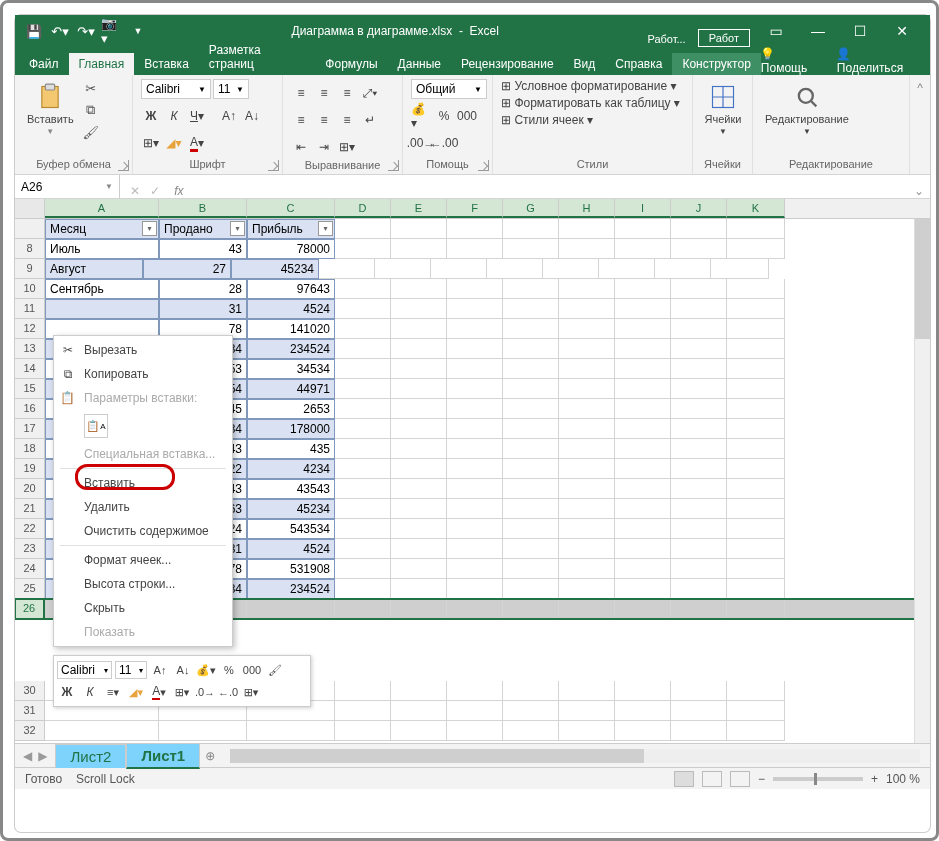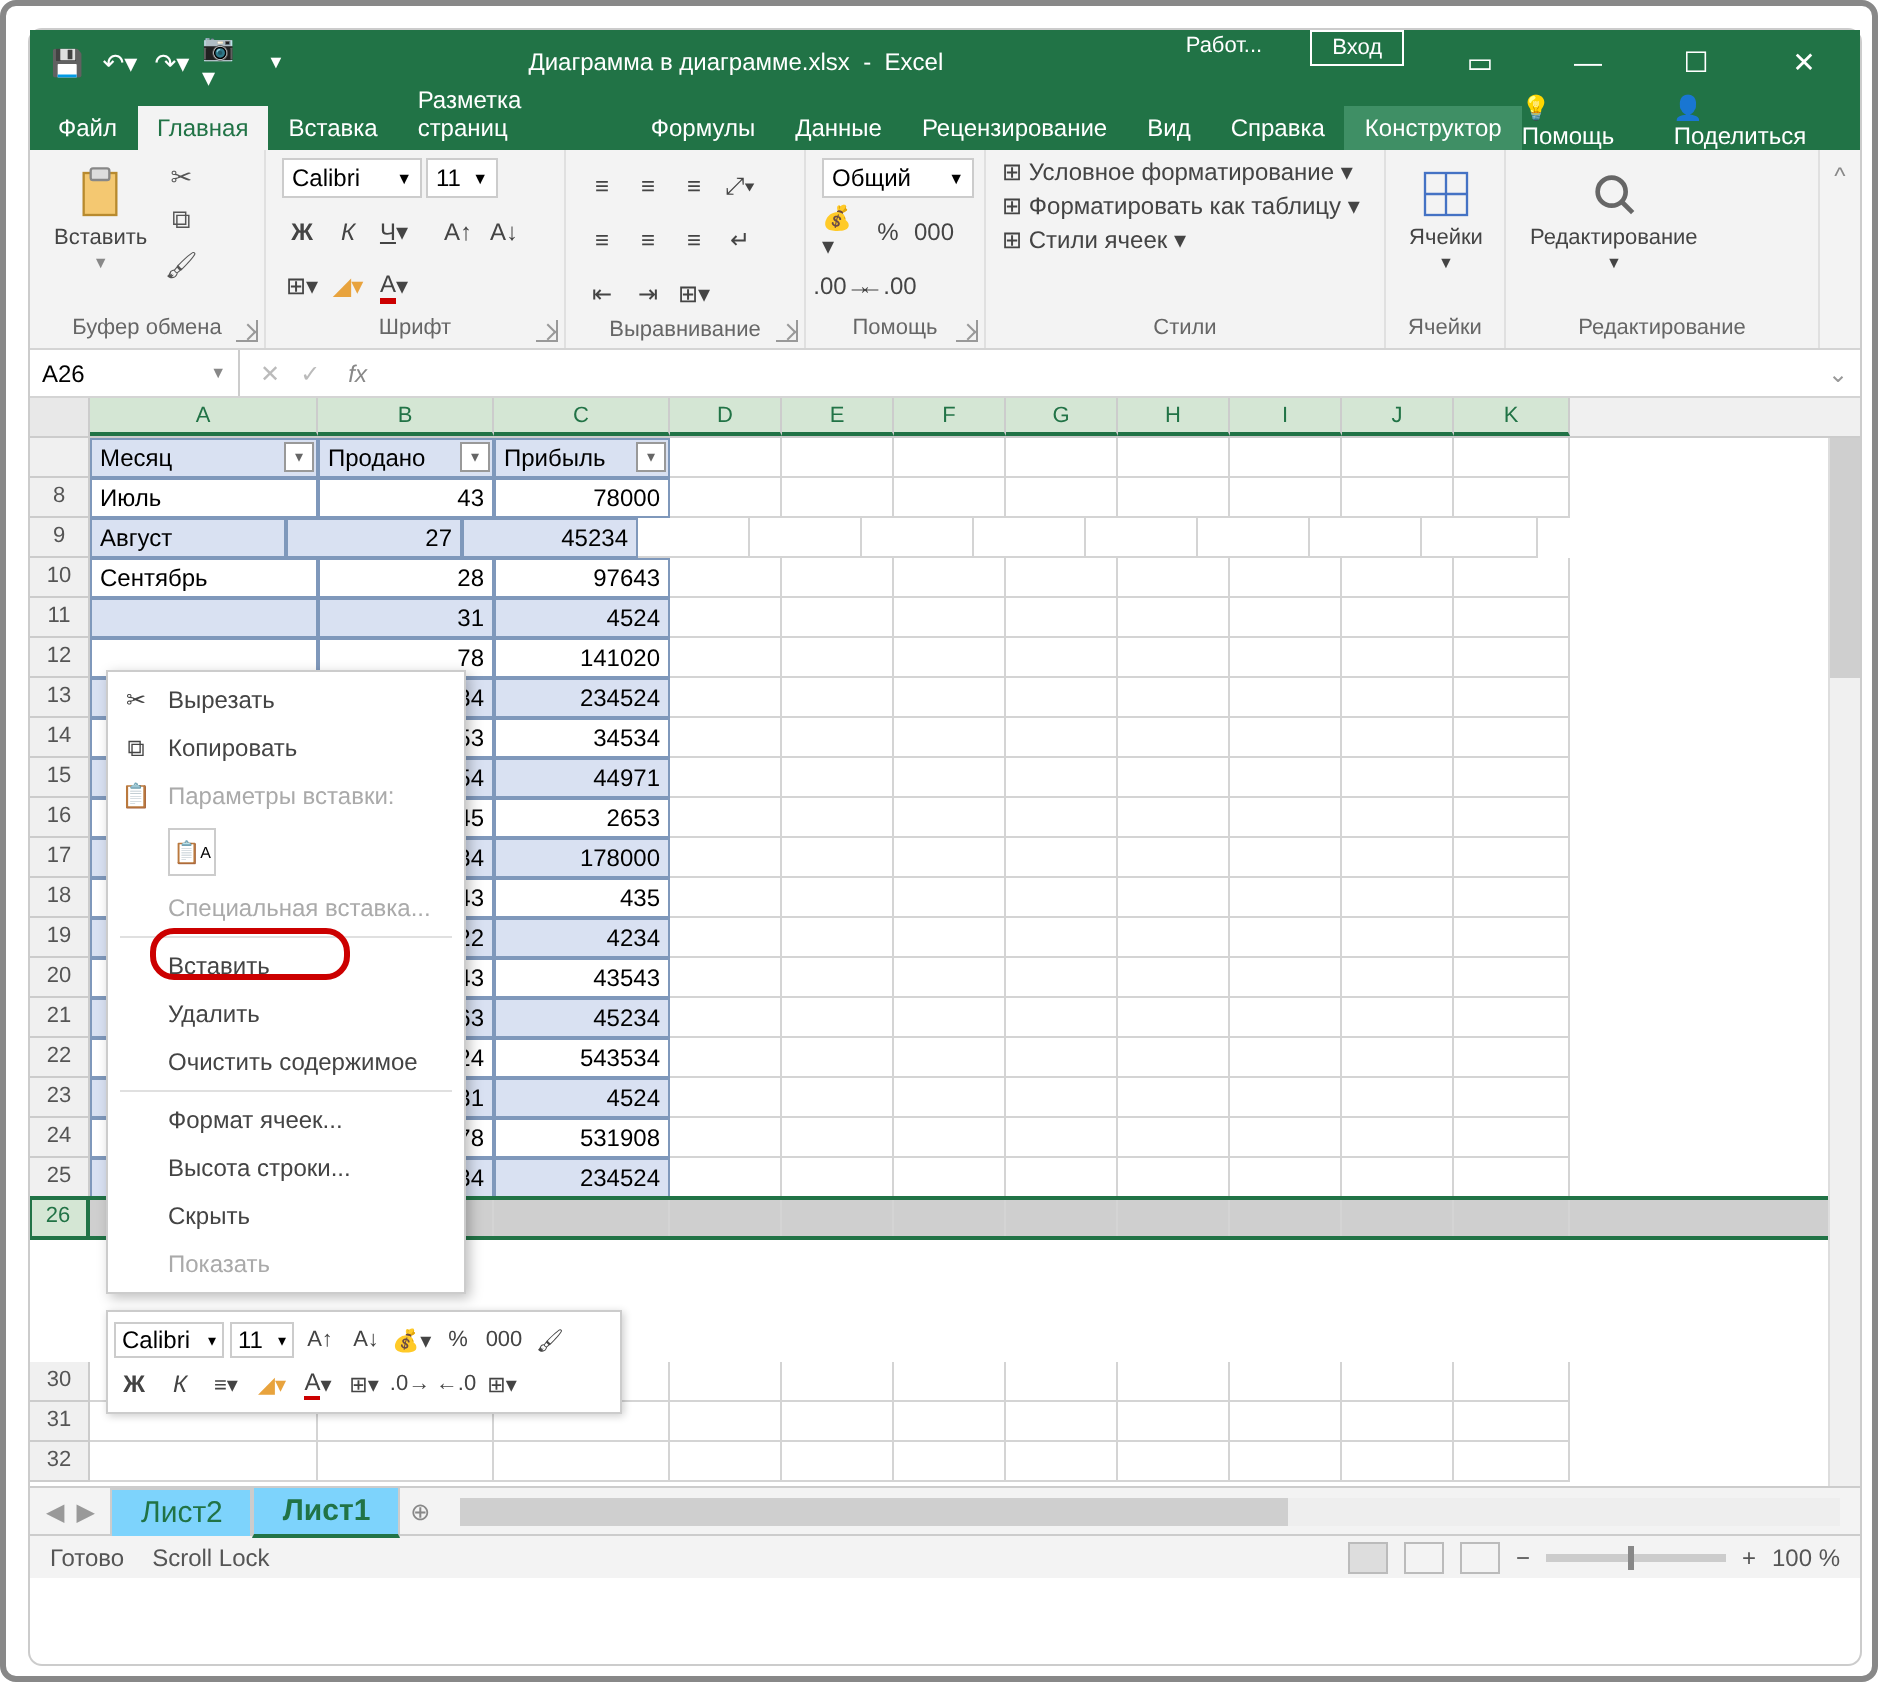--- a/index.html
+++ b/index.html
@@ -3,21 +3,21 @@
 <meta charset="utf-8">
 <style>
 *{box-sizing:border-box;margin:0;padding:0;font-family:"Segoe UI",Arial,sans-serif;font-size:12px;user-select:none}
 body{background:#fff;overflow:hidden}
 .app{width:939px;height:841px;border:3px solid #888;border-radius:8px;position:relative;background:#fff;overflow:hidden}
 .shadow{position:absolute;top:12px;left:12px;width:915px;height:817px;border-radius:6px;background:#fff;box-shadow:0 0 0 1px #ccc}
 .titlebar{height:32px;background:#217346;display:flex;align-items:center;color:#fff;padding:0 8px}
 .qat{display:flex;gap:4px;align-items:center}
 .qat-btn{width:22px;height:22px;display:flex;align-items:center;justify-content:center;color:#fff;font-size:13px}
 .title-text{flex:1;text-align:center;font-size:12px;color:#fff}
-.title-right{display:flex;gap:14px;align-items:flex-start}
+.title-right{display:flex;gap:2px;align-items:flex-end}
 .win-btn{width:40px;height:32px;display:flex;align-items:center;justify-content:center;color:#fff;font-size:14px}
 .acct-btn{padding:2px 10px;border:1px solid #fff;color:#fff;font-size:11px;margin:0 4px}
 .chip{font-size:11px;color:#fff;padding:2px 6px}
 .tabs{height:28px;background:#217346;display:flex;align-items:flex-end;padding-left:4px}
 .tab{padding:4px 10px;color:#fff;font-size:12px;cursor:pointer}
 .tab.active{background:#f3f3f3;color:#217346}
 .tab.ctx{background:#3f8f65;color:#fff}
 .tabs-right{margin-left:auto;display:flex;gap:14px;padding-right:12px;color:#fff}
 .ribbon{height:100px;background:#f3f3f3;border-bottom:1px solid #d4d4d4;display:flex}
 .rgroup{border-right:1px solid #e0e0e0;padding:4px 8px 2px;display:flex;flex-direction:column;position:relative}
@@ -29,21 +29,21 @@
 .small-col{display:flex;flex-direction:column;gap:4px;justify-content:center}
 .sm-ic{width:18px;height:18px;display:flex;align-items:center;justify-content:center;font-size:13px;color:#555}
 .font-row{display:flex;gap:2px;align-items:center}
 .font-sel{border:1px solid #ccc;background:#fff;height:20px;padding:0 4px;font-size:12px;width:70px;display:flex;align-items:center;justify-content:space-between}
 .size-sel{width:36px}
 .btn-row{display:flex;gap:3px;margin-top:4px}
 .rb{width:20px;height:20px;display:flex;align-items:center;justify-content:center;font-size:12px;color:#444}
 .rb b{font-weight:bold}
 .launcher{position:absolute;bottom:3px;right:3px;width:11px;height:11px;border:1px solid #999;border-top:none;border-left:none}
 .launcher::before{content:'';position:absolute;width:5px;height:5px;border-right:1px solid #999;border-bottom:1px solid #999;right:1px;bottom:1px;transform:rotate(-45deg)}
-.namebox-row{height:24px;border-bottom:1px solid #d4d4d4;display:flex;align-items:center;background:#fff}
+.namebox-row{height:24px;border-bottom:1px solid #d4d4d4;display:flex;align-items:flex-end;background:#fff}
 .namebox{width:105px;border-right:1px solid #ccc;padding:0 6px;display:flex;align-items:center;justify-content:space-between;height:100%}
 .fx-btns{display:flex;gap:10px;padding:0 10px;color:#bbb}
 .fx-lbl{font-style:italic;margin-left:4px;color:#888}
 .grid-area{position:relative;height:544px;overflow:hidden}
 .col-headers{display:flex;height:20px;background:#f0f0f0;border-bottom:1px solid #ccc}
 .corner{width:30px;border-right:1px solid #ccc;background:#e8e8e8}
 .ch{border-right:1px solid #ccc;text-align:center;font-size:11px;color:#555;line-height:19px}
 .ch.sel{background:#d4e6d4;color:#217346;border-bottom:2px solid #217346}
 .grid-rows{position:relative}
 .grow{display:flex;height:20px}
@@ -96,21 +96,21 @@
     <div class="qat-btn">↶▾</div>
     <div class="qat-btn">↷▾</div>
     <div class="qat-btn">📷▾</div>
     <div class="qat-btn" style="font-size:9px">▼</div>
   </div>
   <div class="title-text">
     <span>Диаграмма в диаграмме.xlsx</span> &nbsp;-&nbsp; <span>Excel</span>
   </div>
   <div class="title-right">
     <div class="chip">Работ...</div>
-    <div class="acct-btn">Вход</div>
+    <div class="acct-btn">Работ</div>
     <div class="win-btn">▭</div>
     <div class="win-btn">—</div>
     <div class="win-btn">☐</div>
     <div class="win-btn">✕</div>
   </div>
 </div>
 
 <div class="tabs">
   <div class="tab">Файл</div>
   <div class="tab active">Главная</div>

